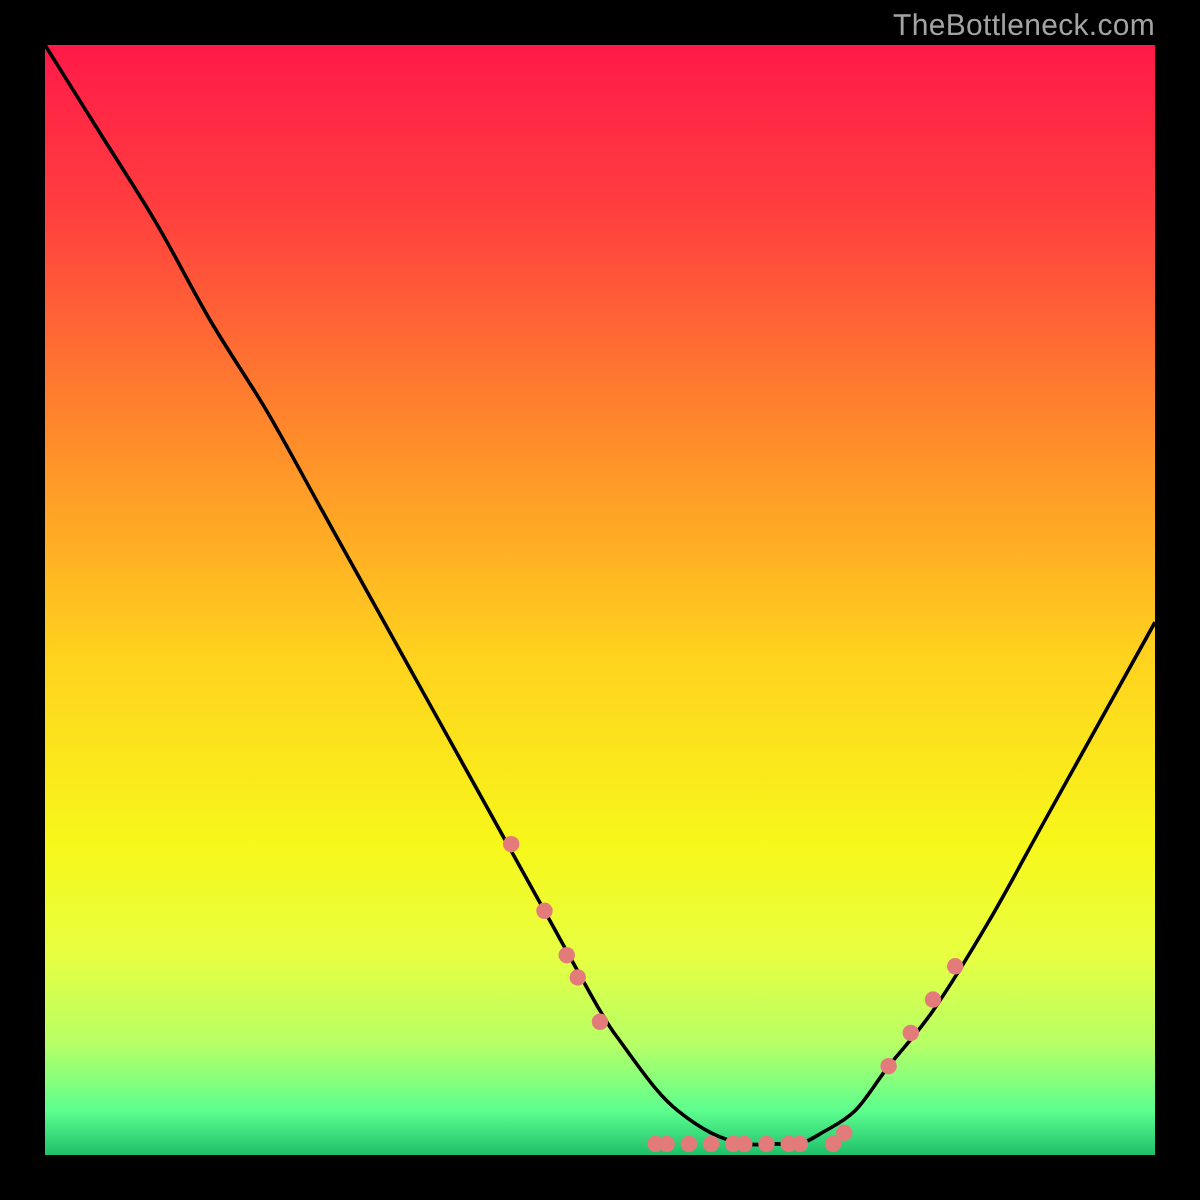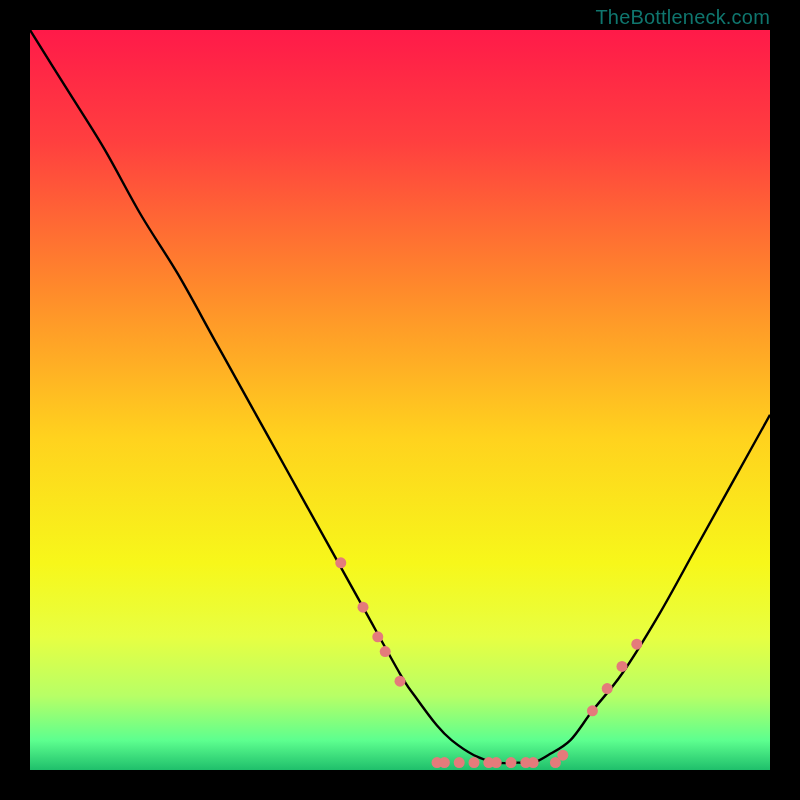--- a/index.html
+++ b/index.html
@@ -28,21 +28,21 @@
   .curve-layer {
     position: absolute;
     inset: 0;
     width: 100%;
     height: 100%;
   }
   .watermark {
     position: absolute;
     top: 6px;
     right: 30px;
-    color: #0f766e;
+    color: #a3a3a3;
     font-size: 20px;
     font-weight: 500;
     letter-spacing: 0.2px;
   }
 </style>
 </head>
 <body>
 
 <div class="watermark">TheBottleneck.com</div>
 

